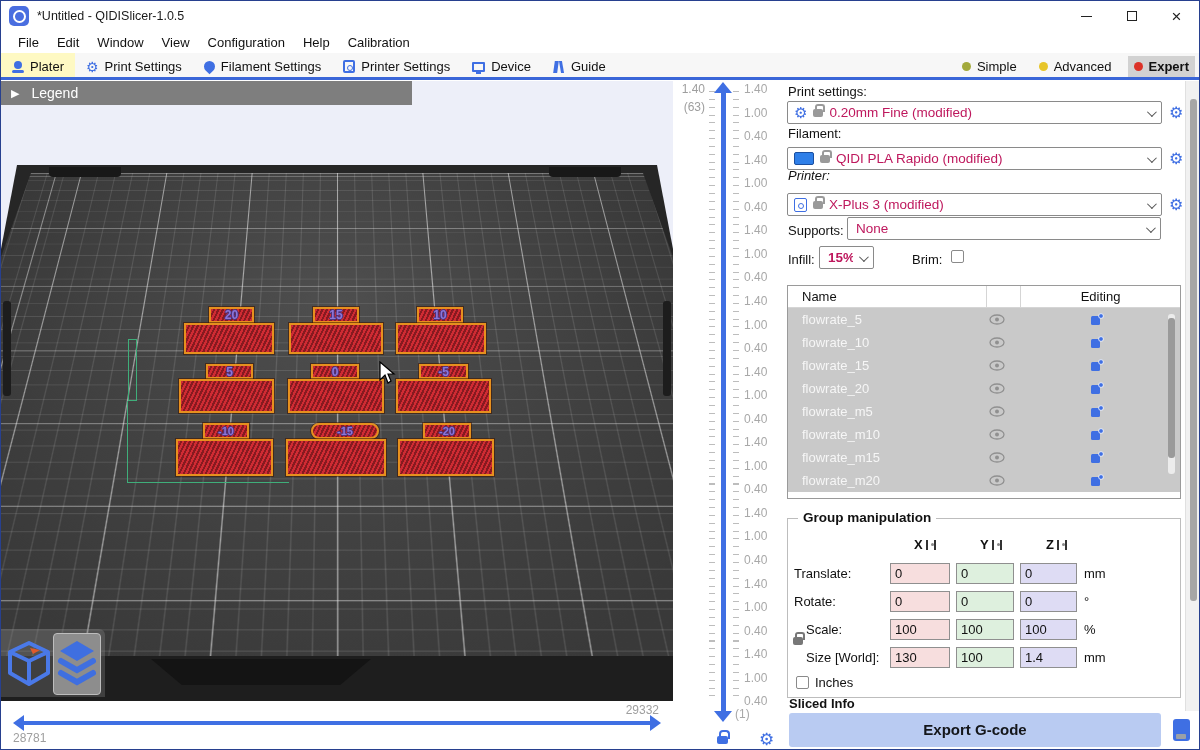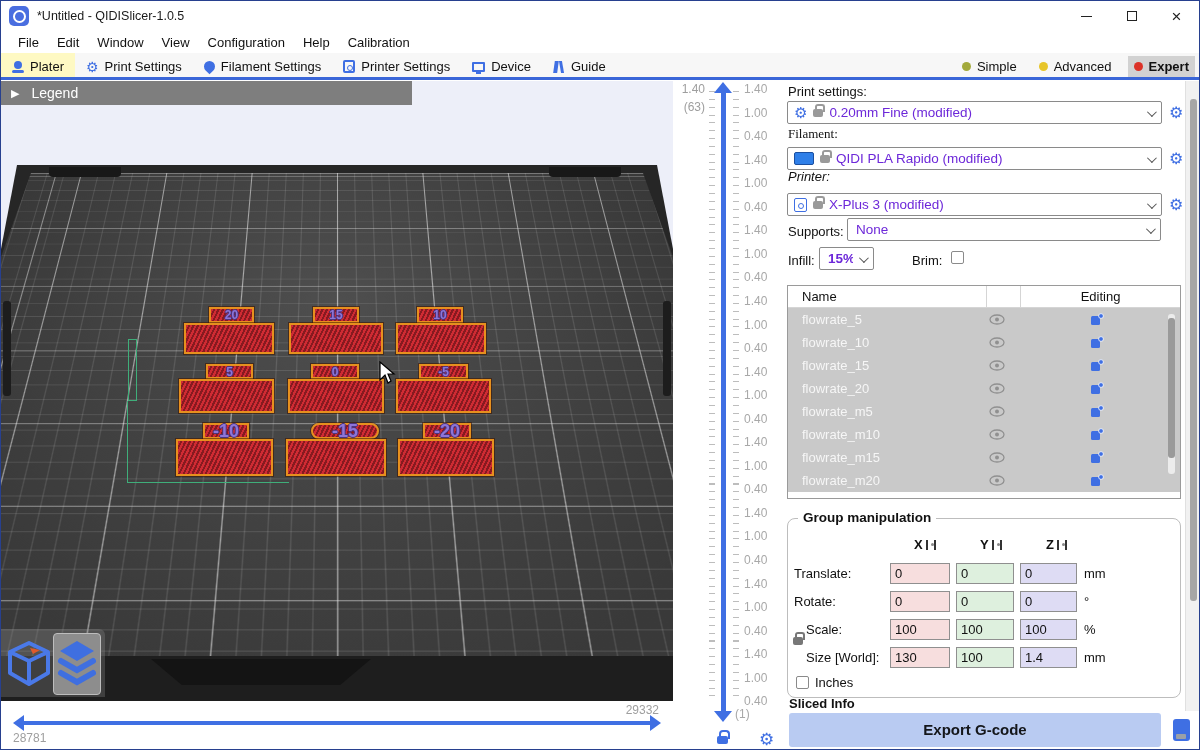--- a/index.html
+++ b/index.html
@@ -73,21 +73,21 @@
   .legend-label { margin-left:12px; }
 
   
   .obj { position:absolute; }
   .obj-tab, .obj-body { position:absolute;
     background:repeating-linear-gradient(115deg,#cf2b33 0 2px,#871a20 2px 4px);
     border:2px solid #e6901e; box-shadow:0 0 0 1px rgba(60,20,0,0.55); }
   .obj-tab { display:flex; align-items:center; justify-content:center; }
   .obj-num { color:#8d75d8; font-weight:bold; font-size:12px; line-height:1;
     text-shadow:0 1px 0 #4a347e, 0 -1px 0 #4a347e, 1px 0 0 #4a347e, -1px 0 0 #4a347e; }
-  .row3 .obj-num { font-size:18px; }
+  .row3 .obj-num { font-size:11px; }
 
   .green-line { position:absolute; background:#3fae7a; }
   .green-rect { position:absolute; border:1px solid #3fae7a; background:transparent; }
 
   
   .view-icons { position:absolute; left:0; top:548px; width:104px; height:68px; background:rgba(150,150,150,0.28); border-radius:0 6px 0 0; }
   .layers-tile { position:absolute; left:52px; top:4px; width:48px; height:62px; background:#8d8d8d; border:1px solid #bdbdbd; border-radius:4px;
     display:flex; align-items:center; justify-content:center; }
 
   
@@ -124,21 +124,21 @@
   .hs-line { position:absolute; left:22px; top:20px; width:628px; height:4px; background:#3f6fe3; }
   .hs-left { position:absolute; left:12px; top:14px; width:0; height:0; border-top:8px solid transparent; border-bottom:8px solid transparent; border-right:11px solid #3f6fe3; }
   .hs-right { position:absolute; left:649px; top:14px; width:0; height:0; border-top:8px solid transparent; border-bottom:8px solid transparent; border-left:11px solid #3f6fe3; }
 
   
   #sidebar { position:absolute; left:782px; top:80px; width:417px; height:630px; background:#fff; }
   .sb-label { font-size:13px; color:#111; margin:3px 0 2px 5px; }
   .combo { position:relative; height:23px; border:1px solid #8a8a8a; border-radius:2px; background:#fff;
     display:flex; align-items:center; gap:6px; padding:0 20px 0 6px; }
   .combo-main { position:absolute; left:4px; width:375px; }
-  .combo-text { font-size:13.5px; color:#6d28d9; white-space:nowrap; overflow:hidden; }
+  .combo-text { font-size:13.5px; color:#be185d; white-space:nowrap; overflow:hidden; }
   .chev { position:absolute; right:7px; top:8px; width:7px; height:7px; border-right:1.5px solid #555; border-bottom:1.5px solid #555; transform:rotate(45deg) translateY(-2px); }
   .combo-gear { position:absolute; left:386px; color:#3f6fe3; font-size:16px; line-height:1; }
   .swatch { width:20px; height:13px; background:#2f7fe8; border:1px solid #1b4fa0; border-radius:2px; flex:none; }
   .printer-combo-ic { width:13px; height:14px; border:1.5px solid #3f6fe3; border-radius:2px; position:relative; flex:none; }
   .printer-combo-ic::after { content:''; position:absolute; left:3px; top:4px; width:4px; height:4px; border:1.5px solid #3f6fe3; border-radius:50%; }
   .row-line { position:relative; margin-top:8px; height:23px; }
   .inline-combo { position:absolute; height:23px; border:1px solid #8a8a8a; border-radius:2px; background:#fff; display:flex; align-items:center; padding:0 20px 0 8px; }
   .checkbox { width:13px; height:13px; border:1px solid #8a8a8a; border-radius:2px; background:#fff; }
 
   
@@ -148,21 +148,21 @@
   .ol-h-mid { width:34px; border-left:1px solid #d5d5d5; height:100%; }
   .ol-h-edit { flex:1; text-align:center; border-left:1px solid #d5d5d5; height:100%; line-height:22px; }
   .ol-row { position:relative; height:23px; background:#c9c9c9; display:flex; align-items:center; margin-bottom:0; }
   .ol-name { padding-left:14px; width:192px; font-size:13px; color:#f6f6f6; }
   .ol-eye { width:34px; display:flex; justify-content:center; }
   .ol-edit { flex:1; display:flex; justify-content:center; }
   .ol-scroll { position:absolute; right:5px; top:28px; width:7px; height:160px; background:#ececec; border-radius:3px; }
   .ol-thumb { position:absolute; left:0; top:4px; width:7px; height:140px; background:#9a9a9a; border-radius:3px; }
 
   
-  #groupbox { position:absolute; left:4px; top:437px; width:394px; height:180px; border:1px solid #bdbdbd; border-radius:8px; }
+  #groupbox { position:absolute; left:4px; top:437px; width:394px; height:180px; border:1px solid #bdbdbd; border-radius:0; }
   .gb-legend { position:absolute; left:10px; top:-9px; background:#fff; padding:0 5px; font-size:13.5px; font-weight:bold; color:#111; }
   .axis-head { position:absolute; top:18px; font-weight:bold; font-size:13px; color:#111; display:flex; align-items:center; gap:3px; }
   .axis-box { width:10px; height:10px; border-left:2px solid #333; border-right:2px solid #333; position:relative; }
   .axis-box::after { content:''; position:absolute; left:3px; top:3px; width:3px; height:3px; background:#888; border-radius:50%; }
   .g-row { position:absolute; height:22px; }
   .g-label { position:absolute; left:6px; top:3px; font-size:13px; color:#111; }
   .g-in { position:absolute; top:0; height:21px; border:1px solid #8f8f8f; font-size:13px; padding-left:4px; font-family:"Liberation Sans",sans-serif; color:#111; }
   .gx { left:102px; width:60px; background:#f7dede; }
   .gy { left:168px; width:58px; background:#def0de; }
   .gz { left:232px; width:57px; background:#dedcf4; }
@@ -426,21 +426,21 @@
 
     <div class="sb-label">Print settings:</div>
     <div class="combo combo-main" style="top:20px;">
       <span class="gear-glyph" style="font-size:15px;">⚙</span>
       <span class="lock-combo"></span>
       <span class="combo-text">0.20mm Fine (modified)</span>
       <span class="chev"></span>
     </div>
     <div class="combo-gear" style="top:24px;">⚙</div>
 
-    <div class="sb-label" style="margin-top:27px;font-family:Liberation Serif, serif;">Filament:</div>
+    <div class="sb-label" style="margin-top:27px;">Filament:</div>
     <div class="combo combo-main" style="top:66px;">
       <span class="swatch"></span>
       <span class="lock-combo"></span>
       <span class="combo-text">QIDI PLA Rapido (modified)</span>
       <span class="chev"></span>
     </div>
     <div class="combo-gear" style="top:70px;">⚙</div>
 
     <div class="sb-label" style="margin-top:27px;font-style:italic;">Printer:</div>
     <div class="combo combo-main" style="top:112px;">

